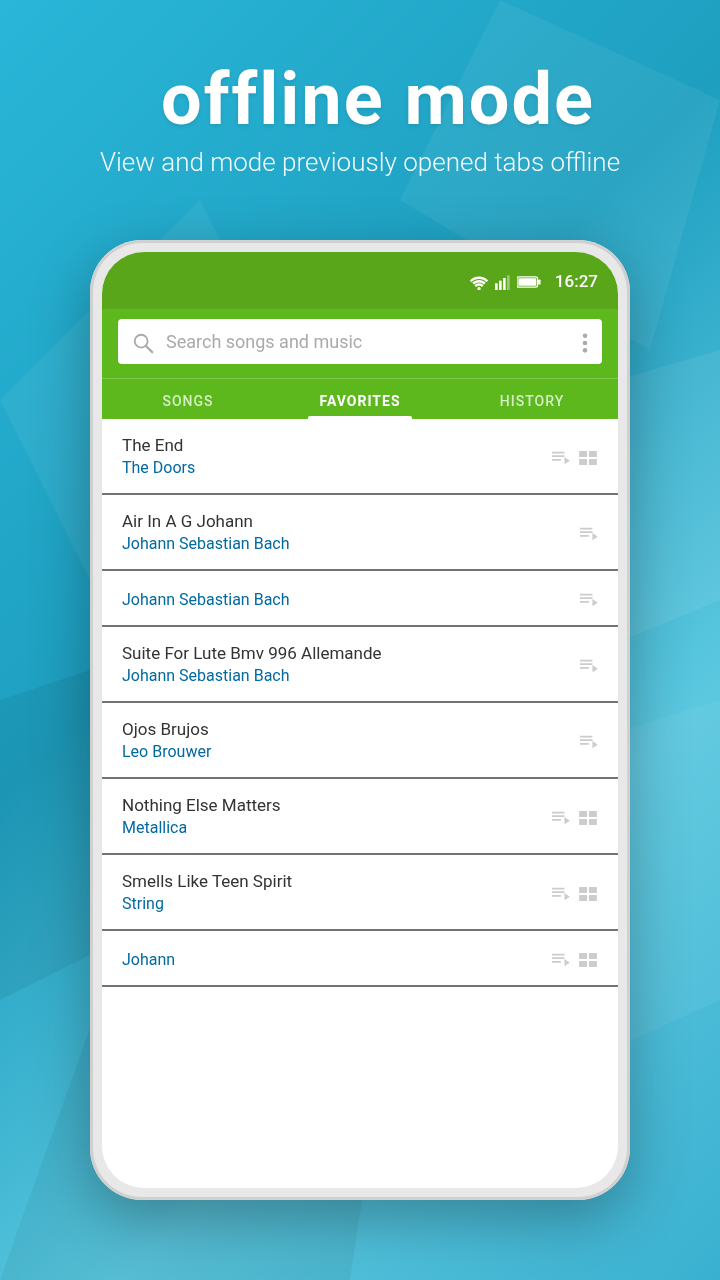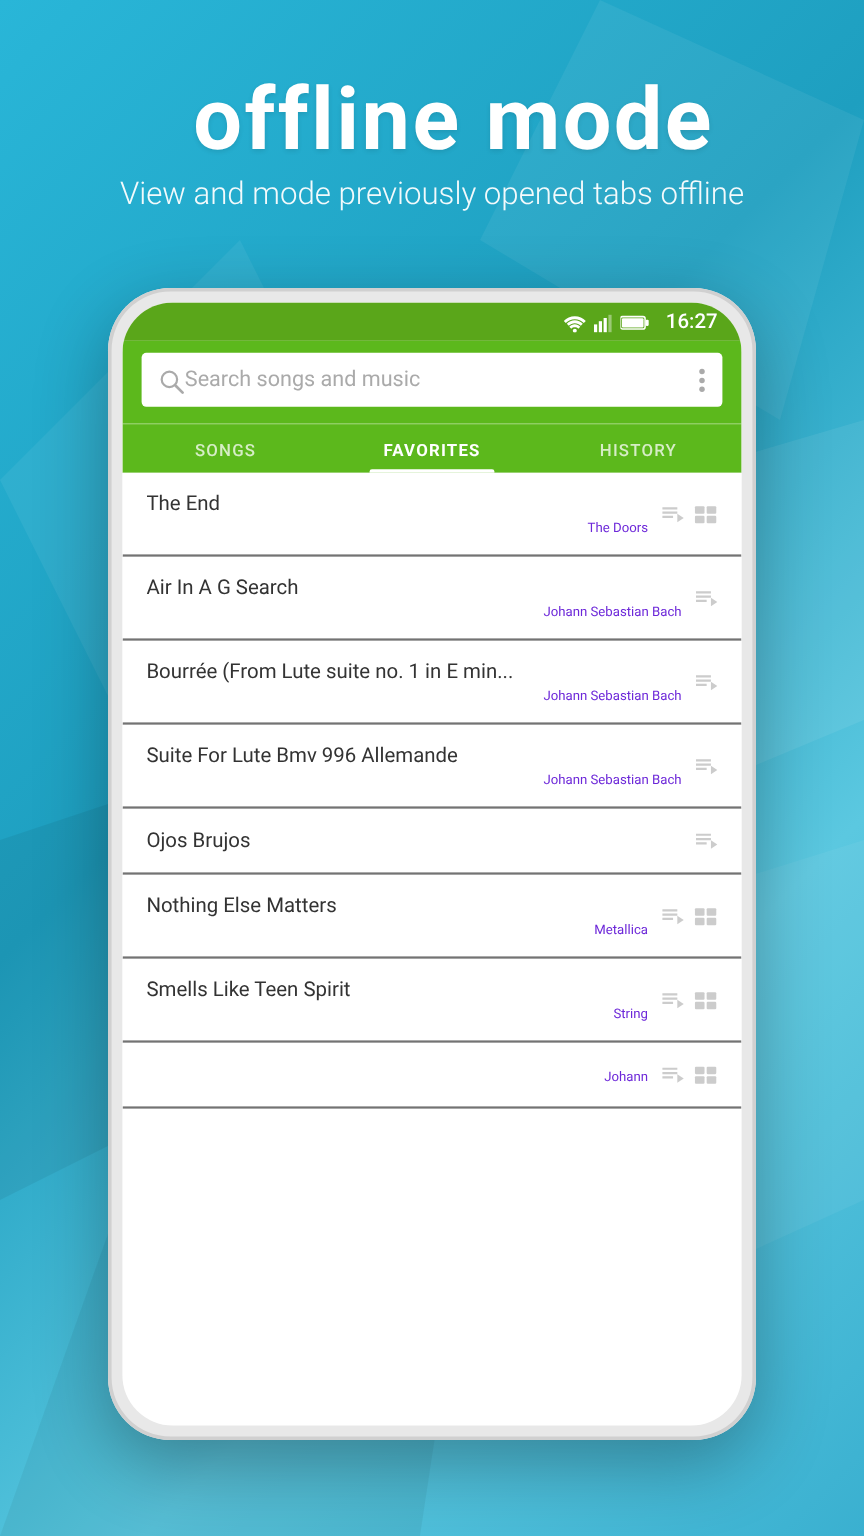--- a/index.html
+++ b/index.html
@@ -59,21 +59,21 @@
       right: 12px;
       bottom: 12px;
       background: white;
       border-radius: 42px;
       overflow: hidden;
     }
 
     
     .status-bar {
       background: #5aa61a;
-      height: 32px;
+      height: 57px;
       display: flex;
       align-items: center;
       justify-content: flex-end;
       padding: 0 20px;
       color: white;
       font-size: 16px;
       font-weight: 500;
     }
 
     .status-icons {
@@ -93,20 +93,21 @@
       background: #5cb81c;
       padding: 10px 16px 14px;
     }
 
     .search-bar {
       background: white;
       border-radius: 4px;
       display: flex;
       align-items: center;
       padding: 10px 14px;
+      gap: 12px;
     }
 
     .search-icon-wrap {
       color: #aaa;
       font-size: 20px;
     }
 
     .search-placeholder {
       flex: 1;
       color: #aaa;
@@ -177,24 +178,23 @@
     .song-title {
       font-size: 17px;
       font-weight: 400;
       color: #333;
       white-space: nowrap;
       overflow: hidden;
       text-overflow: ellipsis;
     }
 
     .song-artist {
-      font-size: 11px;
-      color: #6d28d9;
+      font-size: 16px;
+      color: #0369a1;
       margin-top: 3px;
-      text-align: right;
     }
 
     .song-actions {
       display: flex;
       align-items: center;
       gap: 8px;
       color: #ccc;
       font-size: 18px;
       margin-left: 10px;
       flex-shrink: 0;
@@ -308,36 +308,35 @@
               <rect x="12" y="1" width="9" height="7" rx="1"></rect>
               <rect x="1" y="10" width="9" height="7" rx="1"></rect>
               <rect x="12" y="10" width="9" height="7" rx="1"></rect>
             </svg>
           </span>
         </div>
       </div>
 
       <div class="song-item">
         <div class="song-info">
-          <div class="song-title">Air In A G Search</div>
+          <div class="song-title">Air In A G Johann</div>
           <div class="song-artist">Johann Sebastian Bach</div>
         </div>
         <div class="song-actions">
           <span>
             <svg width="20" height="16" viewBox="0 0 22 18" fill="#ccc">
               <path d="M2 2h14v2H2zM2 6h14v2H2zM2 10h10v2H2z"></path>
               <polygon points="16,8 22,12 16,16"></polygon>
             </svg>
           </span>
         </div>
       </div>
 
       <div class="song-item">
         <div class="song-info">
-          <div class="song-title">Bourrée (From Lute suite no. 1 in E min...</div>
           <div class="song-artist">Johann Sebastian Bach</div>
         </div>
         <div class="song-actions">
           <span>
             <svg width="20" height="16" viewBox="0 0 22 18" fill="#ccc">
               <path d="M2 2h14v2H2zM2 6h14v2H2zM2 10h10v2H2z"></path>
               <polygon points="16,8 22,12 16,16"></polygon>
             </svg>
           </span>
         </div>
@@ -354,20 +353,21 @@
               <path d="M2 2h14v2H2zM2 6h14v2H2zM2 10h10v2H2z"></path>
               <polygon points="16,8 22,12 16,16"></polygon>
             </svg>
           </span>
         </div>
       </div>
 
       <div class="song-item">
         <div class="song-info">
           <div class="song-title">Ojos Brujos</div>
+          <div class="song-artist">Leo Brouwer</div>
         </div>
         <div class="song-actions">
           <span>
             <svg width="20" height="16" viewBox="0 0 22 18" fill="#ccc">
               <path d="M2 2h14v2H2zM2 6h14v2H2zM2 10h10v2H2z"></path>
               <polygon points="16,8 22,12 16,16"></polygon>
             </svg>
           </span>
         </div>
       </div>

